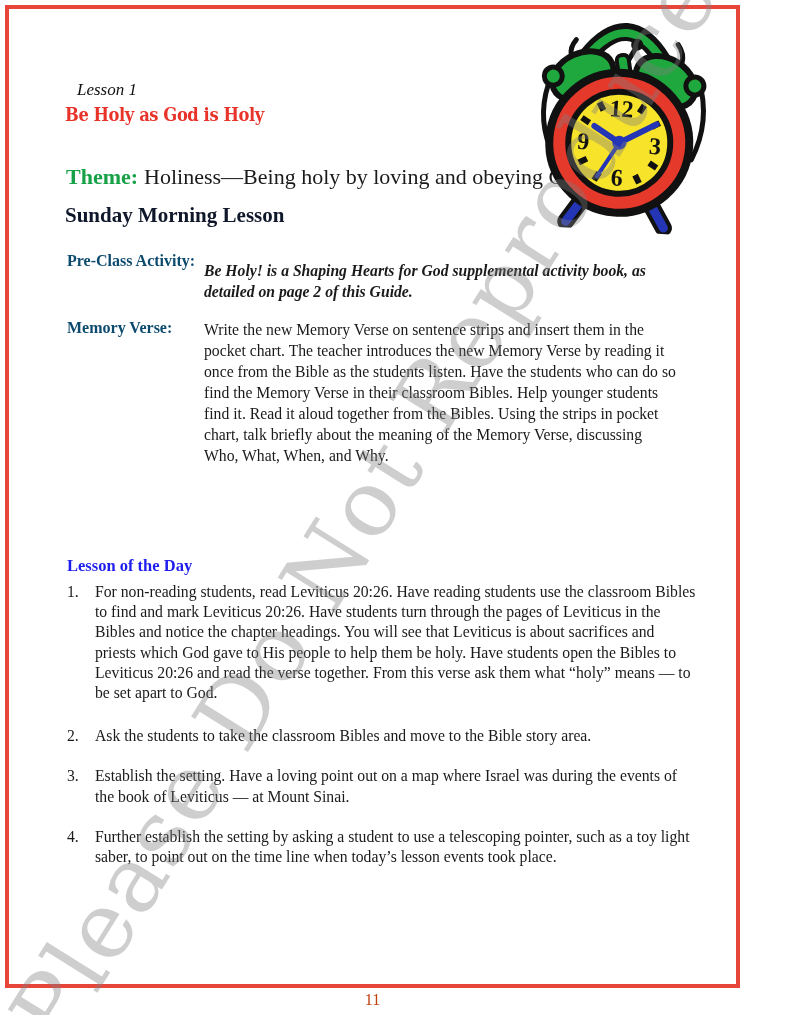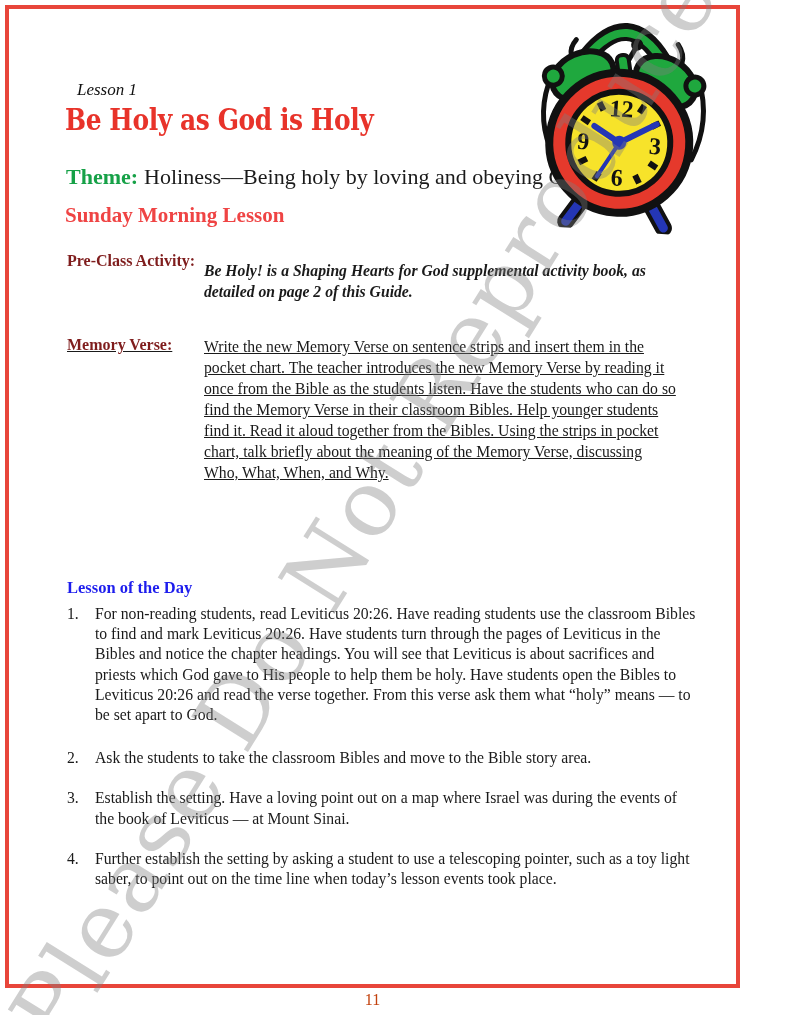--- a/index.html
+++ b/index.html
@@ -12,45 +12,45 @@
   .page-border{
     position:absolute;left:5px;top:5px;width:735px;height:983px;
     border:4px solid #e8453a;box-sizing:border-box;
   }
   .lesson-label{
     position:absolute;left:77px;top:80px;
     font-style:italic;font-size:17px;color:#111;
   }
   .page-title{
     position:absolute;left:65px;top:103px;
-    font-size:29px;font-weight:bold;color:#e8332a;
+    font-size:19px;font-weight:bold;color:#e8332a;
     font-family:"DejaVu Serif","Liberation Serif",serif;
     white-space:nowrap;
   }
   .page-title .squeeze{display:inline-block;transform:scaleX(0.86);transform-origin:left center;letter-spacing:-0.5px;}
   .theme-row{
     position:absolute;left:66px;top:164px;font-size:22px;
   }
   .theme-label{color:#16a147;font-weight:bold;margin-right:6px;}
   .section-heading{
     position:absolute;left:65px;top:203px;
-    font-size:21px;font-weight:bold;color:#ef4444;
+    font-size:21px;font-weight:bold;color:#0f172a;
   }
   .info-block{position:absolute;left:67px;top:252px;width:615px;font-size:15.7px;}
   .info-row{display:grid;grid-template-columns:137px 476px;}
-  .info-label{color:#7f1d1d;font-weight:bold;font-size:16px;}
+  .info-label{color:#0c4a6e;font-weight:bold;font-size:16px;}
   .info-text{line-height:20.5px;}
   .pre-line{line-height:20.5px;}
   .pre-note{margin-top:9px;font-weight:bold;font-style:italic;line-height:20.5px;max-width:478px;}
   .row-bible{margin-top:17px;}
-  .row-memory{margin-top:34px;text-decoration:underline;}
+  .row-memory{margin-top:17px;}
   .row-memory .info-text{line-height:21px;}
   .flow-block{position:absolute;left:67px;top:556px;width:632px;font-size:15.7px;}
   .blue-h{color:#1d1ded;font-weight:bold;font-size:16.5px;line-height:20px;}
-  .h-lesson{margin-top:22px;}
+  .h-lesson{}
   .h-ideas{margin-top:17px;}
   .story-item{display:grid;grid-template-columns:28px 1fr;line-height:20.2px;}
   .item-1{margin-top:6px;}
   .item-2{margin-top:23px;}
   .item-3{margin-top:20px;}
   .item-4{margin-top:20px;}
   .footer{
     position:absolute;left:5px;top:991px;width:735px;text-align:center;
     font-size:16px;color:#c2410c;
   }

